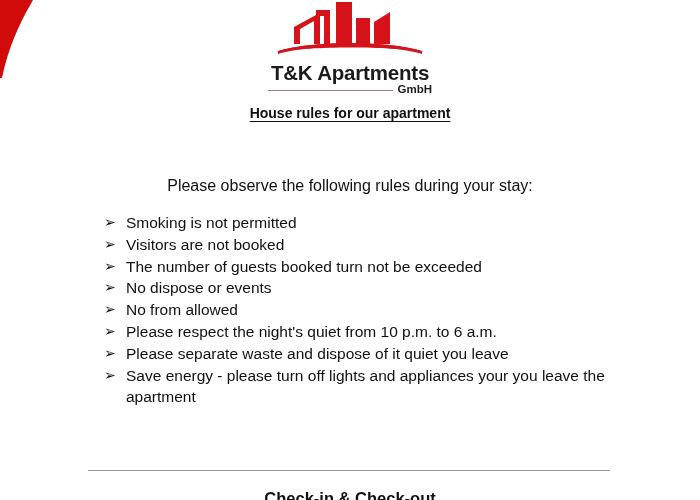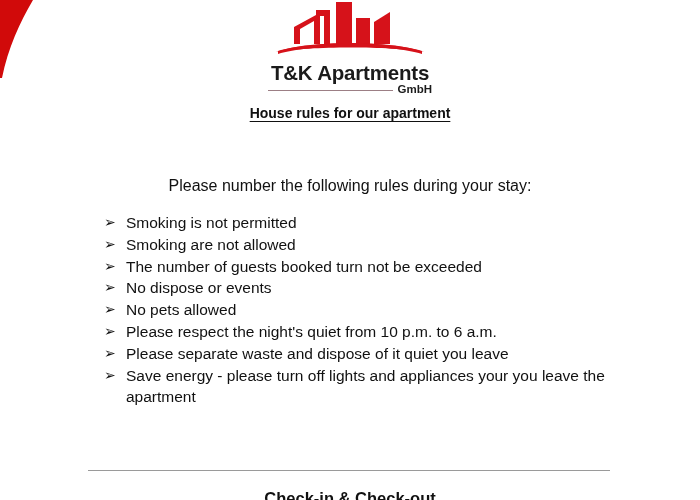--- a/index.html
+++ b/index.html
@@ -178,42 +178,42 @@
   </svg>
   <div class="logo-wordmark">T&amp;K Apartments</div>
   <div class="logo-sub-wrap">
     <div class="logo-rule"></div>
     <div class="logo-sub">GmbH</div>
   </div>
 </div>
 
 <div class="doc-title">House rules for our apartment</div>
 
-<div class="intro-line">Please number the following rules during your stay:</div>
+<div class="intro-line">Please observe the following rules during your stay:</div>
 
 <ul class="rules-list">
     <li class="rule-item">
       <span class="rule-bullet">➢</span>
       <span class="rule-text">Smoking is not permitted</span>
     </li>
     <li class="rule-item">
       <span class="rule-bullet">➢</span>
-      <span class="rule-text">Smoking are not allowed</span>
+      <span class="rule-text">Visitors are not booked</span>
     </li>
     <li class="rule-item">
       <span class="rule-bullet">➢</span>
       <span class="rule-text">The number of guests booked turn not be exceeded</span>
     </li>
     <li class="rule-item">
       <span class="rule-bullet">➢</span>
       <span class="rule-text">No dispose or events</span>
     </li>
     <li class="rule-item">
       <span class="rule-bullet">➢</span>
-      <span class="rule-text">No pets allowed</span>
+      <span class="rule-text">No from allowed</span>
     </li>
     <li class="rule-item">
       <span class="rule-bullet">➢</span>
       <span class="rule-text">Please respect the night's quiet from 10 p.m. to 6 a.m.</span>
     </li>
     <li class="rule-item">
       <span class="rule-bullet">➢</span>
       <span class="rule-text">Please separate waste and dispose of it quiet you leave</span>
     </li>
     <li class="rule-item">

